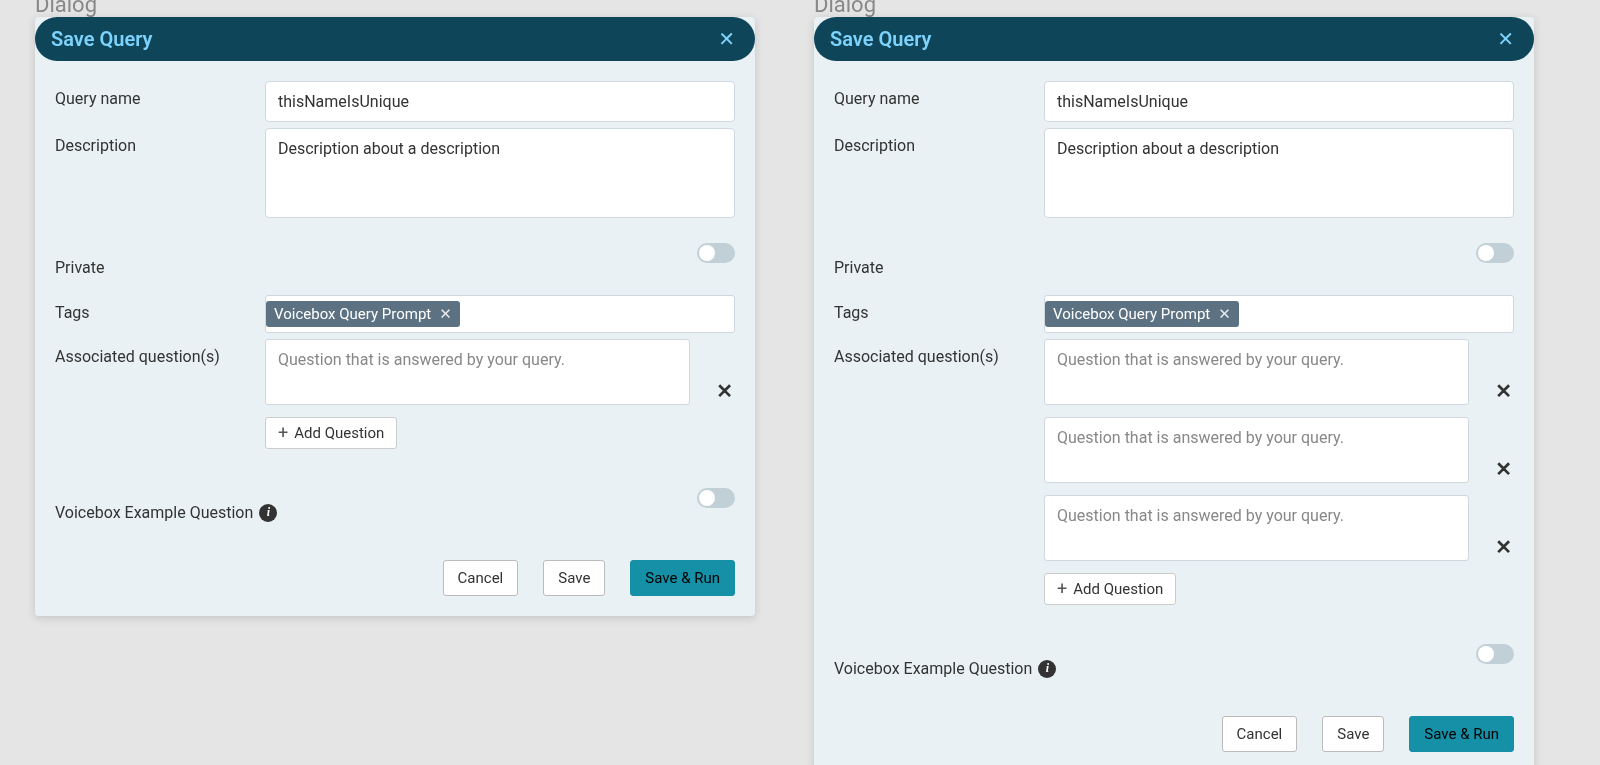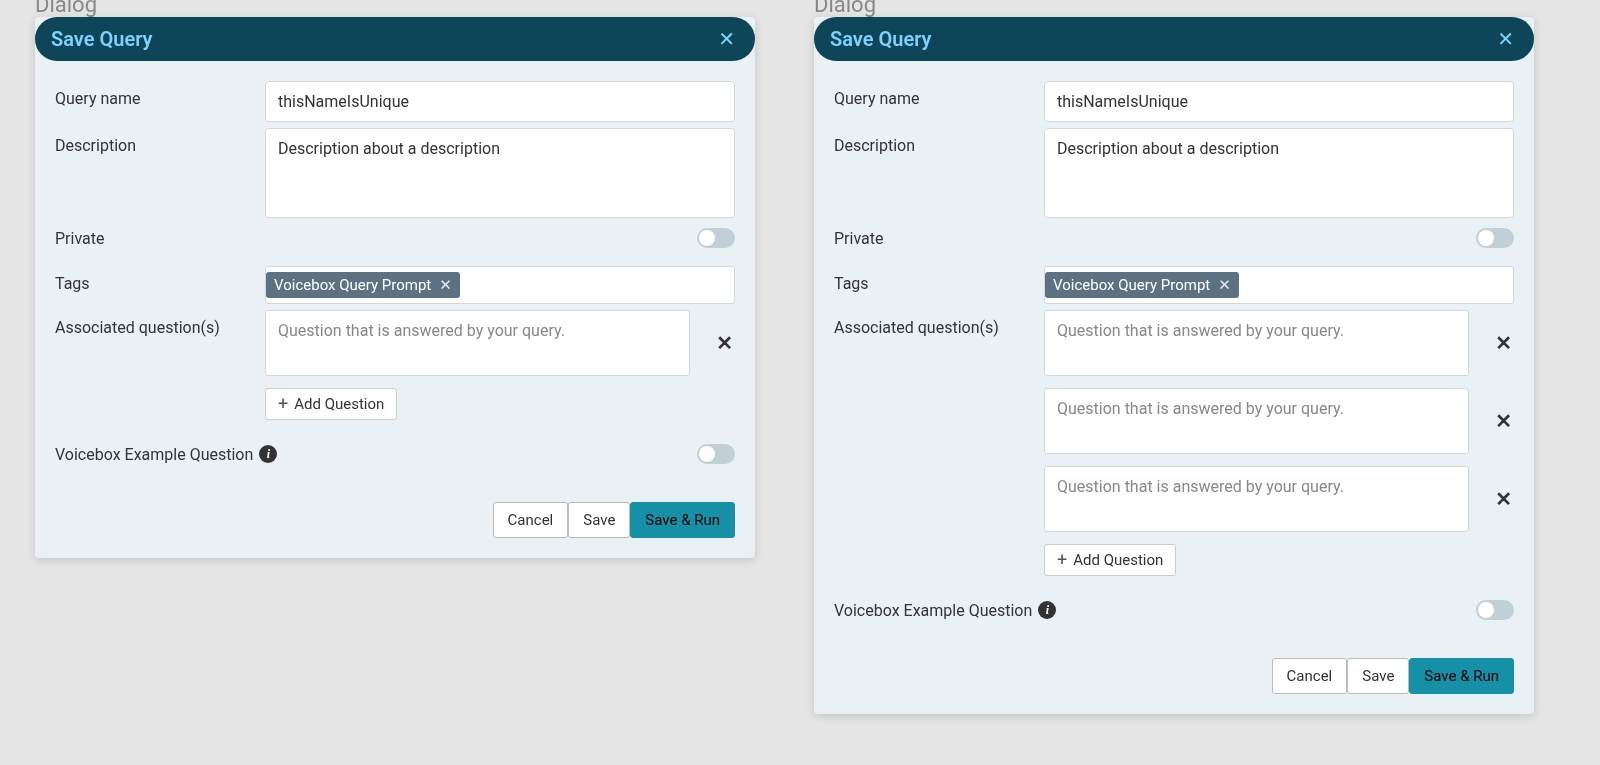--- a/index.html
+++ b/index.html
@@ -104,20 +104,21 @@
       color: #888;
     }
     .toggle-row {
       display: flex;
       justify-content: space-between;
       align-items: center;
       margin-bottom: 18px;
     }
     .toggle-row .form-label {
       padding-top: 0;
+      margin-top: 30px;
     }
     .toggle {
       width: 38px;
       height: 20px;
       background: #c0d0d6;
       border-radius: 10px;
       position: relative;
       cursor: pointer;
       flex-shrink: 0;
     }
@@ -158,21 +159,21 @@
       line-height: 1;
       opacity: 0.85;
     }
     .questions-area {
       flex: 1;
     }
     .question-row {
       display: flex;
       gap: 24px;
       margin-bottom: 12px;
-      align-items: center;
+      align-items: flex-end;
     }
     .question-input {
       flex: 1;
       padding: 10px 12px;
       border: 1px solid #d0d7de;
       border-radius: 3px;
       font-size: 16px;
       color: #333;
       font-family: inherit;
       resize: none;
@@ -217,21 +218,21 @@
       align-items: center;
       justify-content: center;
       font-size: 12px;
       font-weight: bold;
       font-style: italic;
       font-family: Georgia, serif;
     }
     .dialog-footer {
       display: flex;
       justify-content: flex-end;
-      gap: 0;
+      gap: 25px;
       padding: 0 20px 20px 20px;
     }
     .btn {
       padding: 8px 14px;
       border-radius: 3px;
       font-size: 15px;
       cursor: pointer;
       font-family: inherit;
     }
     .btn-secondary {

